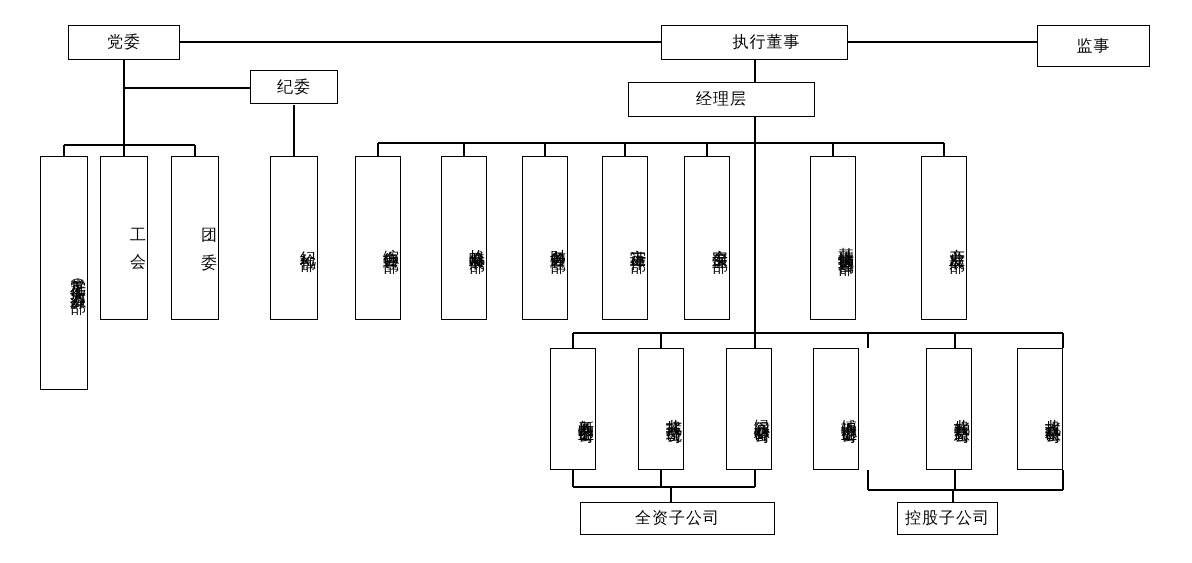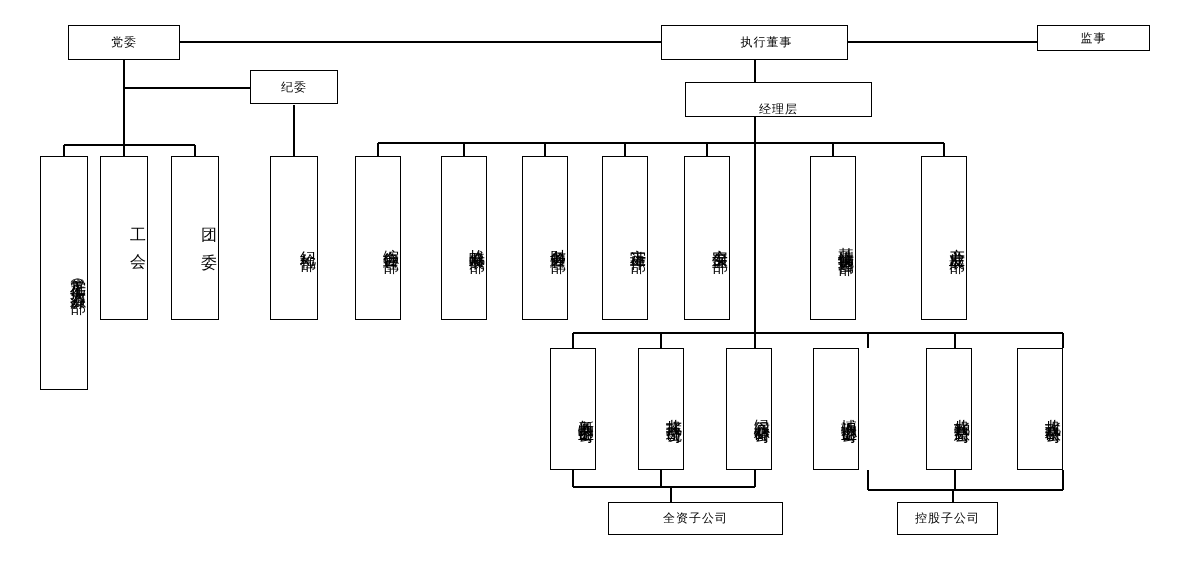--- a/index.html
+++ b/index.html
@@ -37,21 +37,21 @@
     box-sizing: border-box;
     border: 1.2px solid #000000;
     background: #ffffff;
     display: flex;
     align-items: center;
     justify-content: center;
     color: #000000;
     line-height: 1.18;
   }
   .node.horiz {
-    font-size: 12px;
+    font-size: 16px;
     letter-spacing: 1px;
   }
   .node.vert {
     writing-mode: vertical-rl;
     text-orientation: upright;
     font-size: 16px;
     letter-spacing: 2px;
     align-items: flex-start;
     justify-content: center;
     padding-top: 6px;
@@ -121,29 +121,29 @@
   </svg>
 
   <div class="node horiz" style="left:68px; top:25px; width:112px; height:35px;">
     <span class="lbl">党委</span>
   </div>
 
   <div class="node horiz" style="left:661px; top:25px; width:187px; height:35px;padding-left:24px;">
     <span class="lbl">执行董事</span>
   </div>
 
-  <div class="node horiz" style="left:1037px; top:25px; width:113px; height:26px;">
+  <div class="node horiz" style="left:1037px; top:25px; width:113px; height:42px;">
     <span class="lbl">监事</span>
   </div>
 
   <div class="node horiz" style="left:250px; top:70px; width:88px; height:34px;">
     <span class="lbl">纪委</span>
   </div>
 
-  <div class="node horiz" style="left:685px; top:82px; width:187px; height:35px;align-items:flex-end;">
+  <div class="node horiz" style="left:628px; top:82px; width:187px; height:35px;">
     <span class="lbl">经理层</span>
   </div>
 
   <div class="node vert" style="left:40px; top:156px; width:48px; height:234px;">
     <span class="lbl">党群工作（人力资源）部</span>
   </div>
   <div class="node vert sparse" style="left:100px; top:156px; width:48px; height:164px;">
     <span class="lbl">工会</span>
   </div>
   <div class="node vert sparse" style="left:171px; top:156px; width:48px; height:164px;">
@@ -189,20 +189,20 @@
   <div class="node vert" style="left:813px; top:348px; width:46px; height:122px;">
     <span class="lbl">博识物业公司</span>
   </div>
   <div class="node vert" style="left:926px; top:348px; width:46px; height:122px;">
     <span class="lbl">北投智慧公司</span>
   </div>
   <div class="node vert" style="left:1017px; top:348px; width:46px; height:122px;">
     <span class="lbl">北投卓联公司</span>
   </div>
 
-  <div class="node horiz" style="left:608px; top:502px; width:175px; height:33px;">
+  <div class="node horiz" style="left:580px; top:502px; width:195px; height:33px;">
     <span class="lbl">全资子公司</span>
   </div>
   <div class="node horiz" style="left:897px; top:502px; width:101px; height:33px;">
     <span class="lbl">控股子公司</span>
   </div>
 
 </div>
 
 </body></html>

